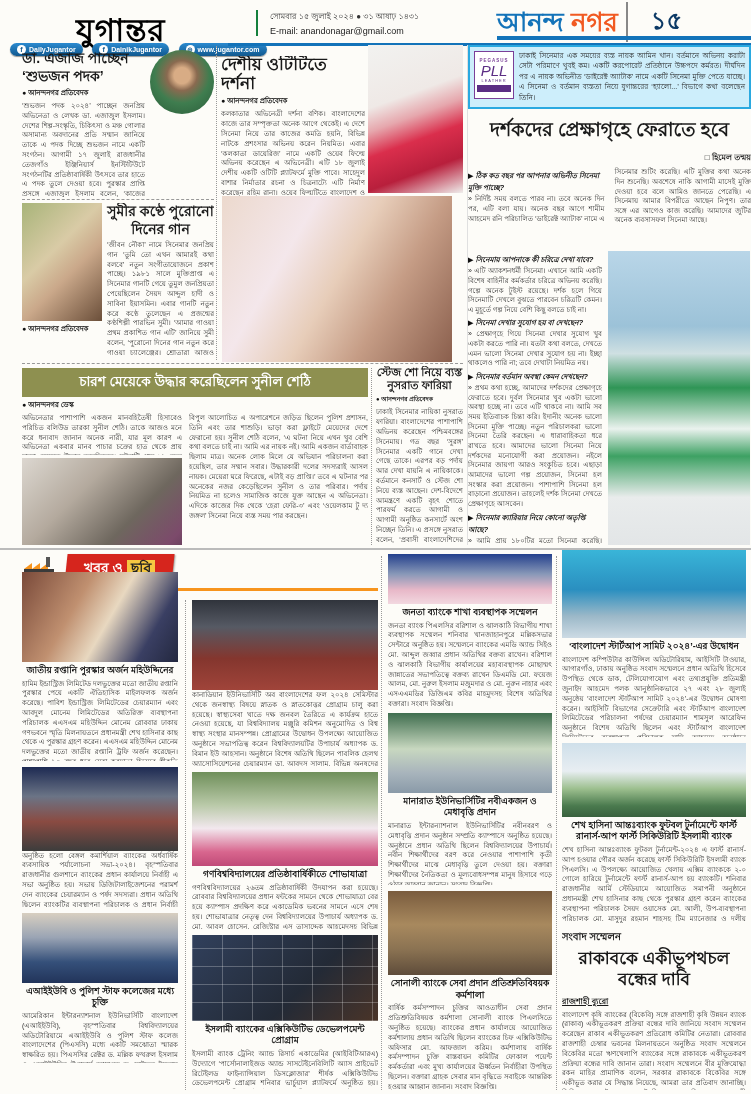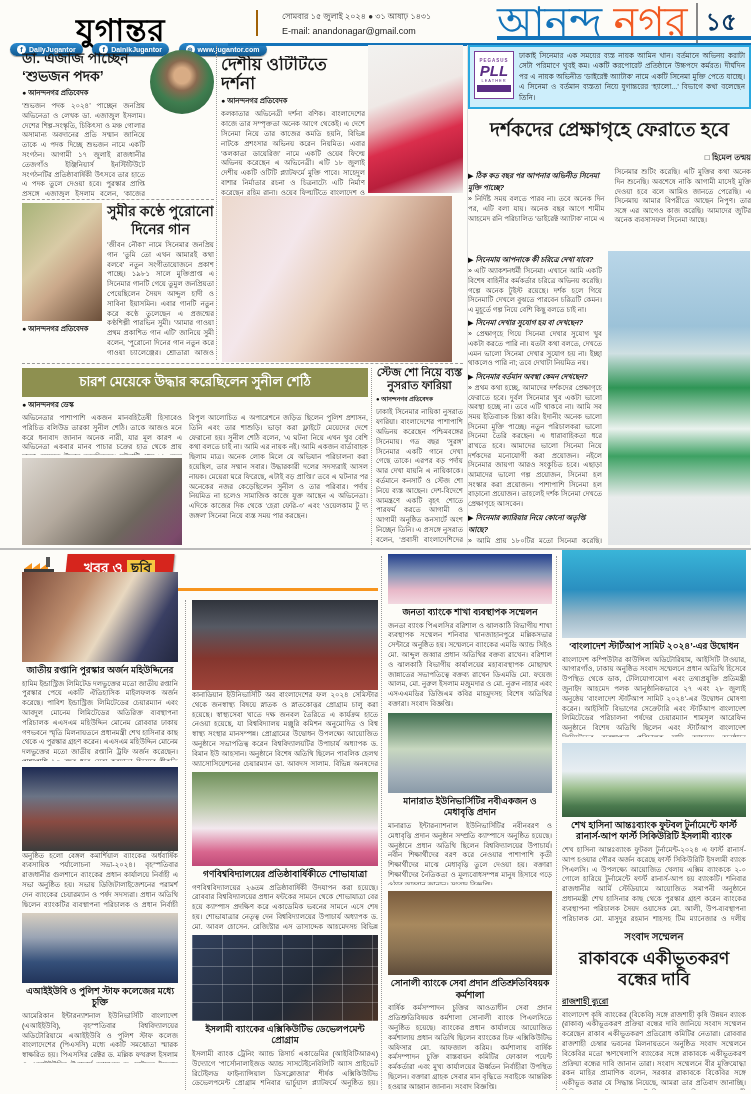--- a/index.html
+++ b/index.html
@@ -5,64 +5,64 @@
 *{margin:0;padding:0;box-sizing:border-box}
 html,body{background:#9a9a9a}
 body{font-family:"Liberation Sans","DejaVu Sans",sans-serif}
 #page{position:relative;width:751px;height:1094px;margin:0 auto;background:#fdfcf8;overflow:hidden;color:#1a1a1a}
 .abs{position:absolute}
 .photo{background-size:cover;background-color:#ccc}
 .body-text{font-size:7px;line-height:1.4;text-align:justify;color:#2e2e2e;overflow:hidden}
 .byline{font-size:7px;font-weight:bold;color:#111;margin:2px 0}
 
 #logo{font-size:31px;font-weight:bold;color:#000;letter-spacing:1px;font-family:"DejaVu Serif",serif}
-#dateline-box{border-left:2px solid #a16207;padding-left:24px}
+#dateline-box{border-left:2px solid #15803d;padding-left:12px}
 #dateline{font-size:8px;color:#333}
 #email{font-size:9px;color:#222;margin-top:3px}
 .social-pill{display:inline-flex;align-items:center;gap:3px;background:linear-gradient(#2b8ad0,#11598f);color:#fff;font-size:7px;font-weight:bold;border-radius:8px;padding:2px 7px;margin-right:5px;box-shadow:0 1px 1px rgba(0,0,0,.4)}
 .social-ic{display:inline-flex;align-items:center;justify-content:center;width:9px;height:9px;border-radius:50%;background:#fff;color:#11598f;font-size:7px;font-weight:bold;line-height:1}
-#section-logo{font-size:41px;font-weight:normal;line-height:1}
+#section-logo{font-size:26px;font-weight:bold;line-height:1}
 #section-logo .w1{color:#1373b9}
 #section-logo .w2{color:#f15a22}
-#page-num{font-size:24px;font-weight:bold;color:#0d3a66;border-left:2px solid #888;padding-left:8px;margin-left:8px}
+#page-num{font-size:24px;font-weight:bold;color:#0d3a66;border-left:2px solid #888;padding-left:23px;margin-left:8px}
 .blue-rule{background:#1373b9}
 
 .h2a{font-size:14px;line-height:1.25;font-weight:bold}
 #ejaj-photo{float:right;width:64px;height:64px;border-radius:50%;margin:0 0 3px 5px;background:radial-gradient(circle at 50% 40%,#d8ac85 16%,#8a6a50 30%,#3f7d4f 55%,#2a5b39 100%)}
 #darshana-head{font-size:17px;line-height:1.1;font-weight:bold}
 .dotted-v{border-left:1px dotted #999}
 .dashed-h{border-top:1px dashed #999}
 #sunil-bar{background:#8e9050;color:#fff;font-size:13.5px;font-weight:bold;text-align:center;padding:3px 8px;white-space:nowrap;overflow:hidden}
 #nusrat-head{font-size:11px;line-height:1.2;font-weight:bold;text-align:center}
 
 #iv-box{border-left:1px solid #e0e0e0}
 #pll-banner{background:#cdeefb;border:2px solid #2aa9e0;display:flex;gap:5px;padding:4px}
 #pll-logo{width:40px;min-width:40px;height:48px;background:#fff;border:1px solid #7a3f98;display:flex;flex-direction:column;align-items:center;justify-content:center}
 #pll-logo .t{font-size:4.5px;color:#7a3f98;letter-spacing:1px;font-weight:bold}
-#pll-logo .m{font-size:15px;color:#5b2d84;font-weight:bold;font-style:italic;line-height:1}
+#pll-logo .m{font-size:15px;color:#5b2d84;font-weight:normal;font-style:italic;line-height:1}
 #pll-logo .b{font-size:4px;color:#5b2d84;letter-spacing:1px}
 #pll-logo .strip{width:90%;height:7px;background:#5b2d84;margin-top:2px}
 #pll-intro{font-size:7.2px;line-height:1.45;text-align:justify;color:#222}
 #iv-head{font-size:19px;font-weight:bold;text-align:center;white-space:nowrap;overflow:hidden;margin:6px 0 4px}
 .q{font-size:7.2px;font-weight:bold;font-style:italic;color:#111;margin-top:3px}
 .a{font-size:7px;line-height:1.38;text-align:justify;color:#2e2e2e}
 #qa-top{column-count:2;column-gap:10px;height:84px;overflow:hidden}
 #iv-credit{font-size:8px;font-weight:bold;text-align:right;margin:2px 0 3px}
 #qa-rest{width:134px;height:342px;overflow:hidden}
 #amin-photo{width:142px;height:342px;background:linear-gradient(180deg,#b9d6e8 0%,#9cc2d8 22%,#cfe0e2 30%,#2f9556 40%,#eaf2ee 52%,#3da163 60%,#e9ecec 72%,#dcdfe2 100%)}
 
 #biz-title{font-size:27px;font-weight:bold;color:#1373b9}
 #ribbon{background:#d6251d;color:#fff;font-size:14px;font-weight:bold;padding:3px 18px;transform:skewX(-6deg);display:inline-block;box-shadow:1px 1px 2px rgba(0,0,0,.4)}
 #ribbon .inner{transform:skewX(6deg);display:inline-block}
 #ribbon .tag{background:#f5c842;color:#222;padding:0 4px;margin-left:4px}
 #biz-rule{background:#f7941d;height:3px}
 .b-head{font-size:9px;line-height:1.3;font-weight:bold;text-align:center;margin:3px 0 2px;color:#0d0d0d}
 .b-art{margin-bottom:6px}
 .b-photo{width:100%}
-#rakab-kicker{font-size:10px;font-weight:bold;text-align:center;margin-bottom:2px}
+#rakab-kicker{font-size:10px;font-weight:bold;margin-bottom:2px}
 #rakab-head{font-size:17px;line-height:1.25;font-weight:bold;text-align:center}
 #rakab-dateline{font-size:8px;font-weight:bold;text-decoration:underline;margin:4px 0 2px}
 
 .ph-darshana{background:linear-gradient(160deg,#f2f2f0 0%,#efe9e6 35%,#e6a7ad 48%,#da2e4c 62%,#b81f3c 80%,#efeeec 100%)}
 .ph-sumi{background:linear-gradient(135deg,#a8b479 0%,#d9cba6 40%,#caa88a 60%,#6b4f3a 100%)}
 .ph-jewel{background:linear-gradient(120deg,#ecd9cd 0%,#f4e7eb 30%,#e7cdb9 50%,#c59c85 70%,#8a5f4d 100%)}
 .ph-sunil{background:linear-gradient(135deg,#dcd7d0 0%,#b4aa9e 35%,#6e675e 65%,#7c4a6b 88%,#5d3a54 100%)}
 .ph-award{background:linear-gradient(120deg,#7a4a3a 0%,#c09070 35%,#e8d8c0 55%,#3a3f63 80%,#23283f 100%)}
 .ph-canadian{background:linear-gradient(180deg,#30343c 0%,#565a64 30%,#84362e 65%,#a0443a 100%)}
 .ph-janata{background:linear-gradient(180deg,#24408c 0%,#8898b8 40%,#e8b8c8 72%,#f2d8e0 100%)}
@@ -270,19 +270,19 @@
       <h3 class="b-head">‘বাংলাদেশ স্টার্টআপ সামিট ২০২৪’-এর উদ্বোধন</h3>
       <p class="body-text" style="height:82px">বাংলাদেশ কম্পিউটার কাউন্সিল অডিটোরিয়াম, আইসিটি টাওয়ার, আগারগাঁও, ঢাকায় অনুষ্ঠিত সংবাদ সম্মেলনে প্রধান অতিথি হিসেবে উপস্থিত থেকে ডাক, টেলিযোগাযোগ এবং তথ্যপ্রযুক্তি প্রতিমন্ত্রী জুনাইদ আহমেদ পলক আনুষ্ঠানিকভাবে ২৭ এবং ২৮ জুলাই অনুষ্ঠেয় ‘বাংলাদেশ স্টার্টআপ সামিট ২০২৪’-এর উদ্বোধন ঘোষণা করেন। আইসিটি বিভাগের সেক্রেটারি এবং স্টার্টআপ বাংলাদেশ লিমিটেডের পরিচালনা পর্ষদের চেয়ারম্যান শামসুল আরেফিন অনুষ্ঠানে বিশেষ অতিথি ছিলেন এবং স্টার্টআপ বাংলাদেশ লিমিটেডের ব্যবস্থাপনা পরিচালক সামি আহমেদ অনুষ্ঠানে সভাপতিত্ব করেন। এ ছাড়াও আয়োজকদের পক্ষ থেকে উপস্থিত ছিলেন স্টার্টআপ বাংলাদেশ লিমিটেডের মার্কেটিং ডিরেক্টর সামি আহমেদ, পার্টিসিটি ইভেন্ট পার্টনার টেকনিক্যাল ম্যাগাজিনসহ লিডিংয়ের সহ-মার্কেটিং ডিরেক্টরের সার্বিক প্রকাশ তাসনিম প্রমুখ। সংবাদ বিজ্ঞপ্তি।</p>
     </div>
     <div class="b-art">
       <div class="photo b-photo ph-cheque" style="height:74px"></div>
       <h3 class="b-head">শেখ হাসিনা আন্তঃব্যাংক ফুটবল টুর্নামেন্টে ফার্স্ট রানার্স-আপ ফার্স্ট সিকিউরিটি ইসলামী ব্যাংক</h3>
       <p class="body-text" style="height:78px">শেখ হাসিনা আন্তঃব্যাংক ফুটবল টুর্নামেন্ট-২০২৪ এ ফার্স্ট রানার্স-আপ হওয়ার গৌরব অর্জন করেছে ফার্স্ট সিকিউরিটি ইসলামী ব্যাংক পিএলসি। এ উপলক্ষ্যে আয়োজিত খেলায় এক্সিম ব্যাংককে ২-০ গোলে হারিয়ে টুর্নামেন্টে ফার্স্ট রানার্স-আপ হয় ব্যাংকটি। শনিবার রাজধানীর আর্মি স্টেডিয়ামে আয়োজিত সমাপনী অনুষ্ঠানে প্রধানমন্ত্রী শেখ হাসিনার কাছ থেকে পুরস্কার গ্রহণ করেন ব্যাংকের ব্যবস্থাপনা পরিচালক সৈয়দ ওয়াসেক মো. আলী, উপ-ব্যবস্থাপনা পরিচালক মো. মাসুদুর রহমান শাহসহ টিম ম্যানেজার ও দলীয় অধিনায়ক। অনুষ্ঠানে সভাপতিত্ব করেন বাংলাদেশ অ্যাসোসিয়েশন অব ব্যাংকস (বিএবি)-এর চেয়ারম্যান মো. নজরুল ইসলাম মজুমদার। এ সময় প্রধানমন্ত্রীর বেসরকারি শিল্প ও বিনিয়োগবিষয়ক উপদেষ্টা সালমান এফ রহমান, যুব ও ক্রীড়ামন্ত্রী নাজমুল হাসান পাপন, সেনাবাহিনী প্রধান জেনারেল এসএম শফিউদ্দিন আহমেদ উপস্থিত ছিলেন। সংবাদ বিজ্ঞপ্তি।</p>
     </div>
     <div class="b-art">
       <div id="rakab-kicker">সংবাদ সম্মেলন</div>
-      <h3 id="rakab-head">রাকাবকে একীভূতকরণ বন্ধের দাবি</h3>
+      <h3 id="rakab-head">রাকাবকে একীভূপথচল বন্ধের দাবি</h3>
       <div id="rakab-dateline">রাজশাহী ব্যুরো</div>
       <p class="body-text" style="height:96px">বাংলাদেশ কৃষি ব্যাংকের (বিকেবি) সঙ্গে রাজশাহী কৃষি উন্নয়ন ব্যাংক (রাকাব) একীভূতকরণ প্রক্রিয়া বন্ধের দাবি জানিয়ে সংবাদ সম্মেলন করেছেন রাকাব একীভূতকরণ প্রতিরোধ কমিটির নেতারা। রোববার রাজশাহী চেম্বার ভবনের মিলনায়তনে অনুষ্ঠিত সংবাদ সম্মেলনে বিকেবির মতো ঋণখেলাপি ব্যাংকের সঙ্গে রাকাবকে একীভূতকরণ প্রক্রিয়া বন্ধের দাবি জানান তারা। সংবাদ সম্মেলনে বীর মুক্তিযোদ্ধা রকন মাহির প্রামাণিক বলেন, সরকার রাকাবকে বিকেবির সঙ্গে একীভূত করার যে সিদ্ধান্ত নিয়েছে, আমরা তার প্রতিবাদ জানাচ্ছি। তিনি বলেন, দুই ব্যাংকের এই সিদ্ধান্ত বাস্তবায়িত হলে রাজশাহী অঞ্চলের প্রান্তবর্তমান কৃষি ব্যবস্থাপনা ও কৃষি উৎপাদনে নেতিবাচক প্রভাব পড়বে। এ সময় উপস্থিত ছিলেন—রাজশাহী-২ আসনের সাবেক সংসদ-সদস্য, বীর মুক্তিযোদ্ধা মোহাম্মদ আলী কামাল, বীর মুক্তিযোদ্ধা মুজাহিদুর রহমান খান, রাজশাহী চেম্বার অব কমার্সের সাবেক সভাপতি মাসুদুর রহমান রিংকুসহ কমিটির অন্য নেতারা।</p>
     </div>
   </div>
 
 </div>
 
 </body></html>

